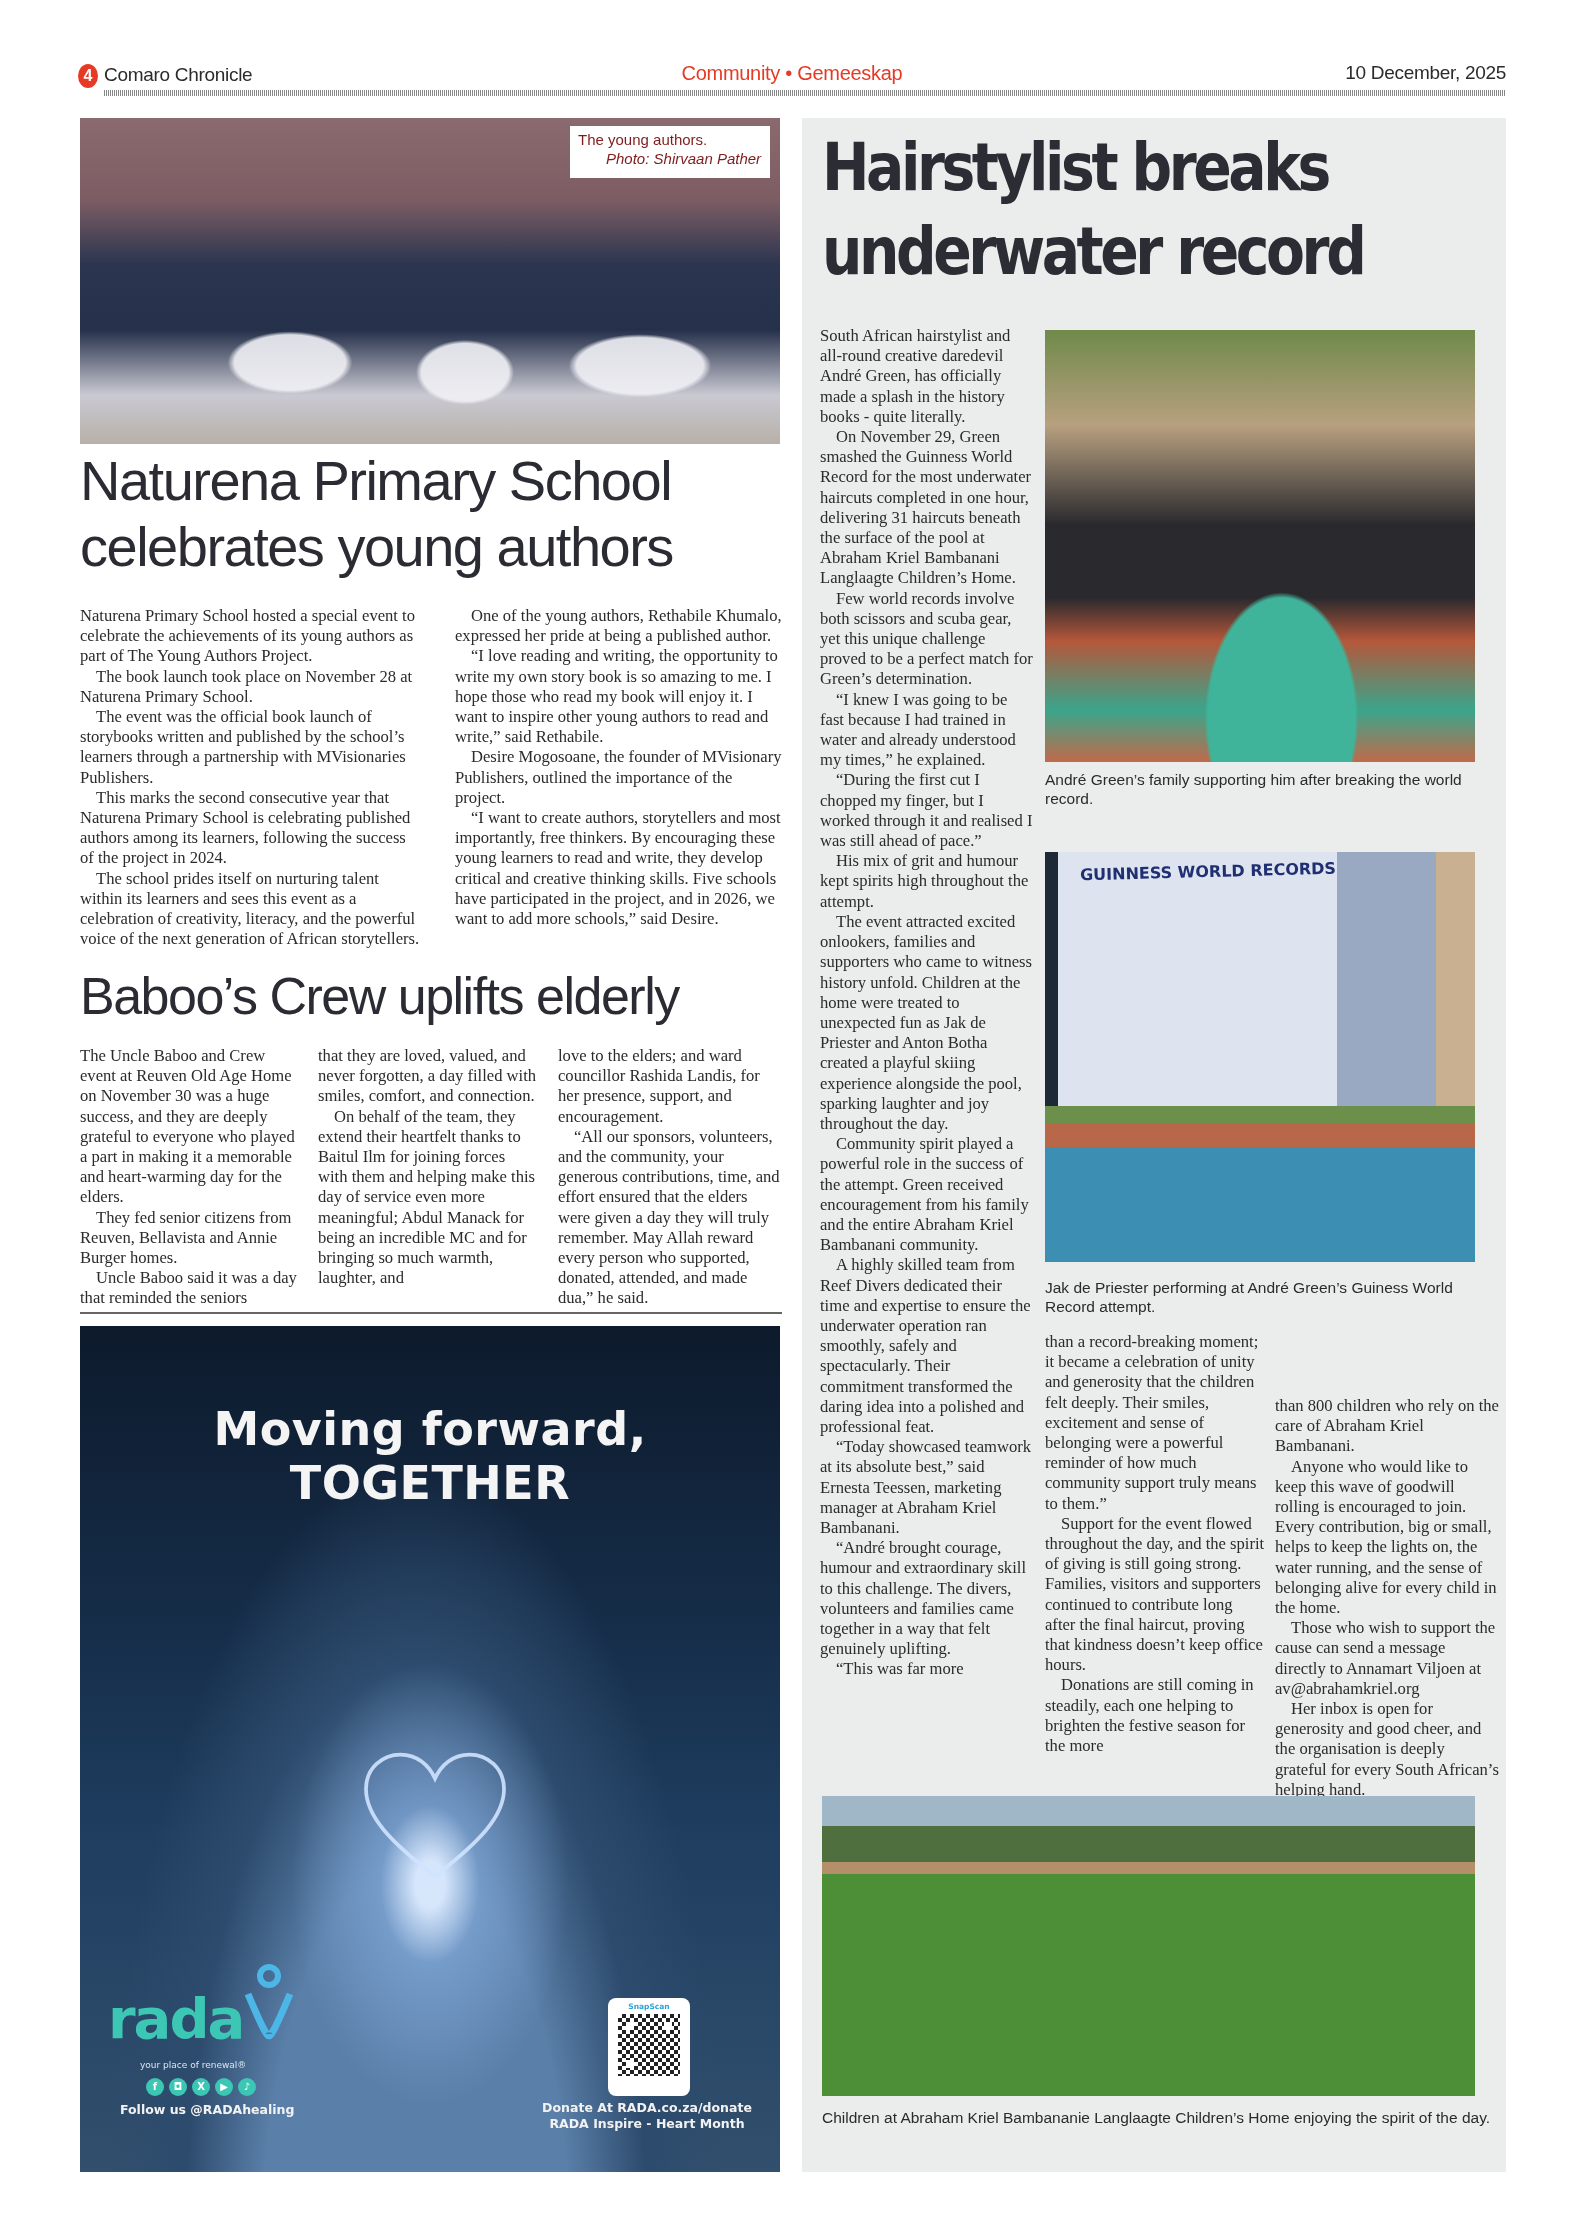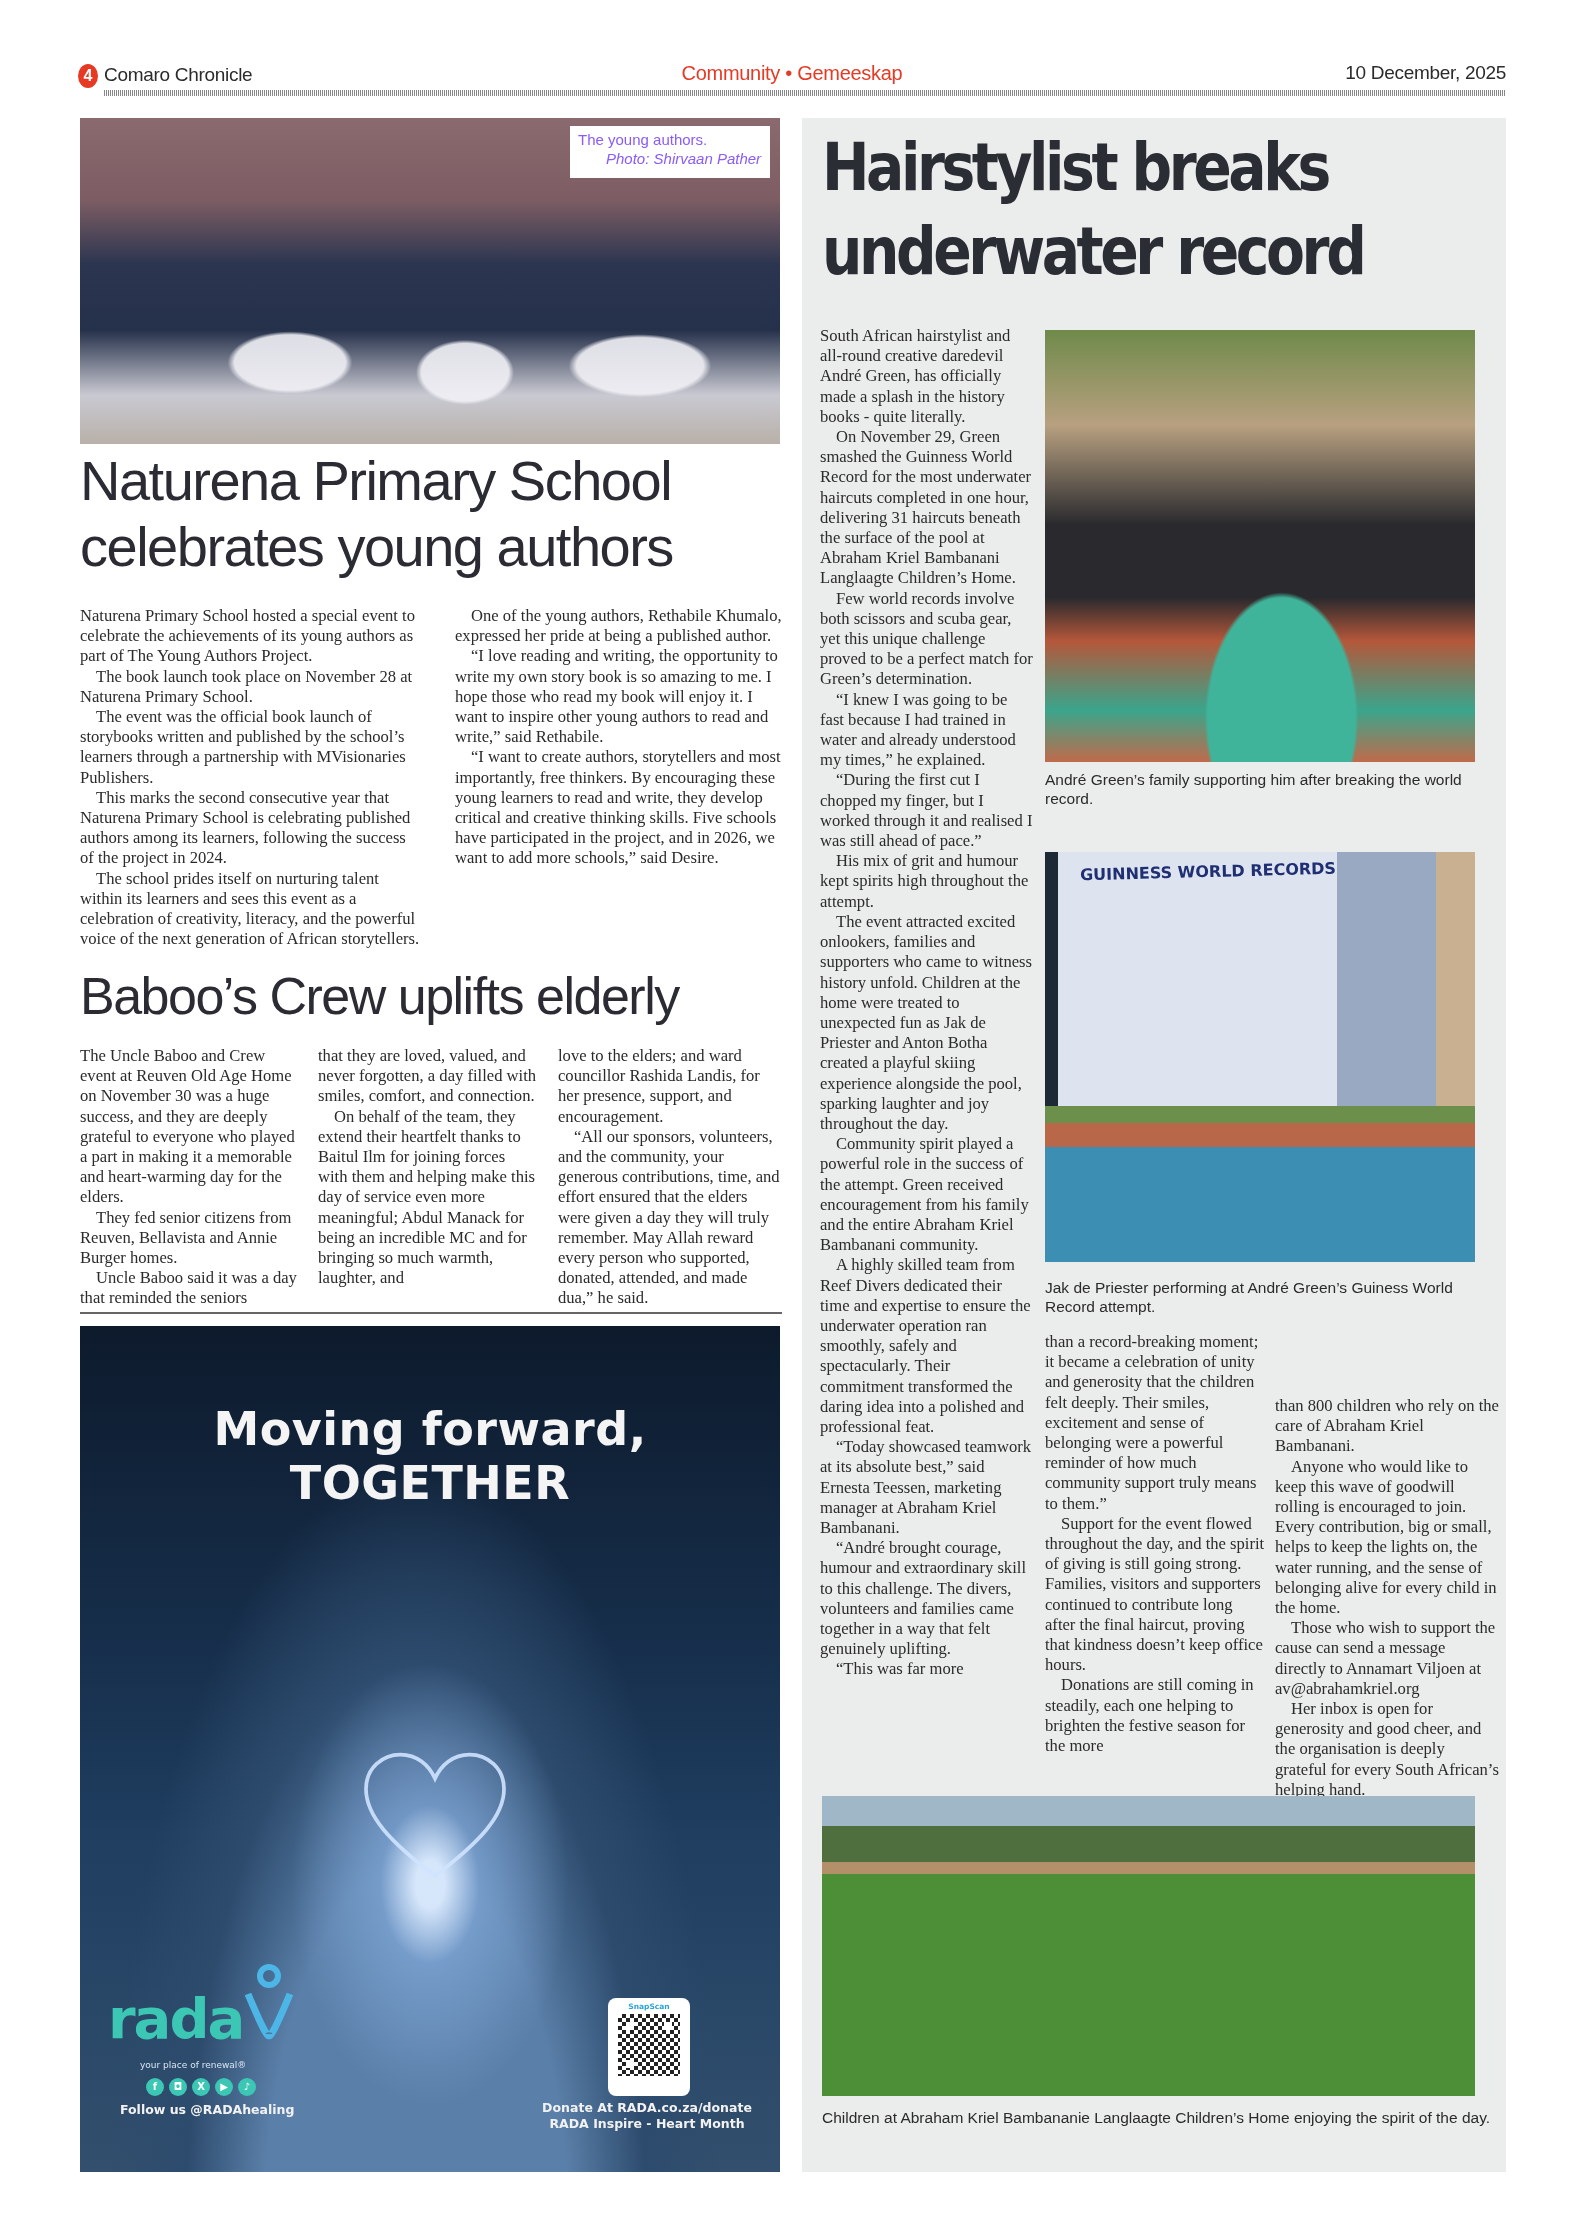--- a/index.html
+++ b/index.html
@@ -15,21 +15,21 @@
   .rule { position: absolute; left: 26px; right: 0; top: 30px; height: 6px; background: repeating-linear-gradient(90deg, #888 0 1px, #fff 1px 2px); }
 
   
   .photo { position: absolute; overflow: hidden; }
   .photo-authors { left: 80px; top: 118px; width: 700px; height: 326px;
     background:
       radial-gradient(ellipse at 30% 75%, rgba(240,240,245,0.9) 0 8%, transparent 9%),
       radial-gradient(ellipse at 55% 78%, rgba(240,240,245,0.9) 0 8%, transparent 9%),
       radial-gradient(ellipse at 80% 76%, rgba(240,240,245,0.9) 0 8%, transparent 9%),
       linear-gradient(180deg, #8a6a6e 0%, #7d5d63 25%, #2b3550 45%, #25304a 65%, #c9c9d2 85%, #b8b0a8 100%); }
-  .photo-caption-box { position: absolute; left: 570px; top: 126px; width: 200px; height: 52px; background: #fff; padding: 4px 8px; font-family: "Liberation Sans", sans-serif; font-size: 15px; line-height: 19px; color: #8b5cf6; }
+  .photo-caption-box { position: absolute; left: 570px; top: 126px; width: 200px; height: 52px; background: #fff; padding: 4px 8px; font-family: "Liberation Sans", sans-serif; font-size: 15px; line-height: 19px; color: #7f1d1d; }
   .photo-caption-box .credit { font-style: italic; display: block; margin-left: 28px; }
 
   
   .headline-light { position: absolute; font-family: "Liberation Sans", sans-serif; font-weight: normal; color: #2b2b33; letter-spacing: -1.5px; }
   .h-naturena { left: 80px; top: 448px; width: 720px; font-size: 56px; line-height: 66px; }
   .h-baboo { left: 80px; top: 966px; width: 720px; font-size: 52px; line-height: 60px; }
 
   .body-text { position: absolute; font-size: 16.6px; line-height: 20.2px; color: #2b2b2b; }
   .body-text p { text-indent: 16px; }
   .body-text p.first { text-indent: 0; }
@@ -111,20 +111,21 @@
 <div class="body-text col-n1">
   <p class="first">Naturena Primary School hosted a special event to celebrate the achievements of its young authors as part of The Young Authors Project.</p>
   <p>The book launch took place on November 28 at Naturena Primary School.</p>
   <p>The event was the official book launch of storybooks written and published by the school’s learners through a partnership with MVisionaries Publishers.</p>
   <p>This marks the second consecutive year that Naturena Primary School is celebrating published authors among its learners, following the success of the project in 2024.</p>
   <p>The school prides itself on nurturing talent within its learners and sees this event as a celebration of creativity, literacy, and the powerful voice of the next generation of African storytellers.</p>
 </div>
 <div class="body-text col-n2">
   <p>One of the young authors, Rethabile Khumalo, expressed her pride at being a published author.</p>
   <p>“I love reading and writing, the opportunity to write my own story book is so amazing to me. I hope those who read my book will enjoy it. I want to inspire other young authors to read and write,” said Rethabile.</p>
+  <p>Desire Mogosoane, the founder of MVisionary Publishers, outlined the importance of the project.</p>
   <p>“I want to create authors, storytellers and most importantly, free thinkers. By encouraging these young learners to read and write, they develop critical and creative thinking skills. Five schools have participated in the project, and in 2026, we want to add more schools,” said Desire.</p>
 </div>
 
 <h2 class="headline-light h-baboo">Baboo’s Crew uplifts elderly</h2>
 <div class="body-text col-b1">
   <p class="first">The Uncle Baboo and Crew event at Reuven Old Age Home on November 30 was a huge success, and they are deeply grateful to everyone who played a part in making it a memorable and heart-warming day for the elders.</p>
   <p>They fed senior citizens from Reuven, Bellavista and Annie Burger homes.</p>
   <p>Uncle Baboo said it was a day that reminded the seniors</p>
 </div>
 <div class="body-text col-b2">

